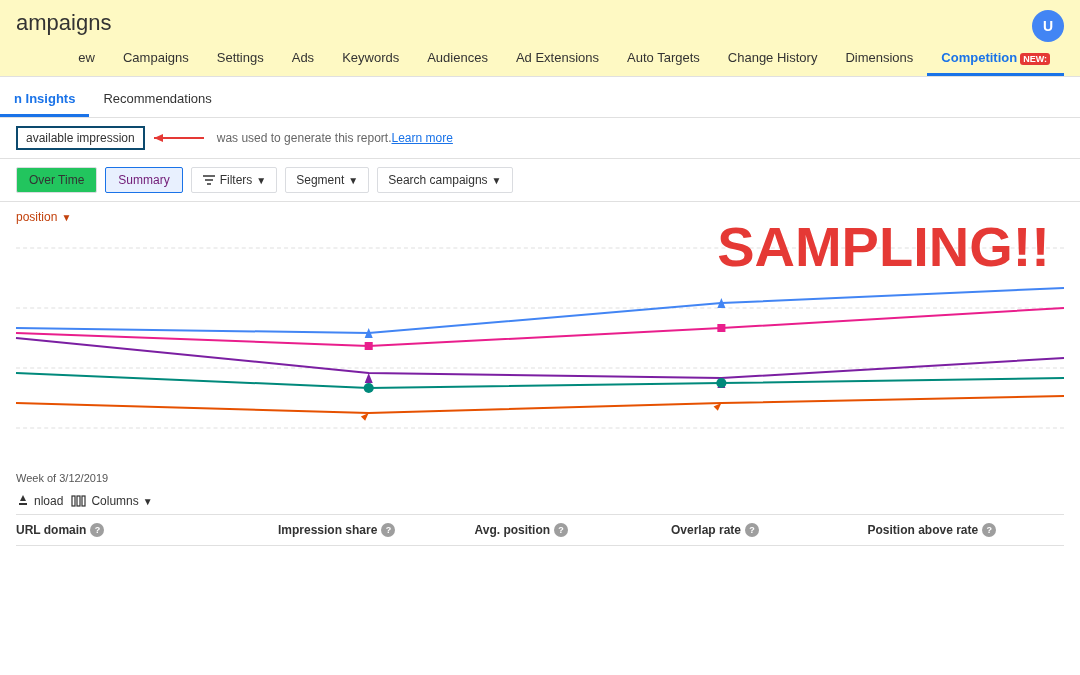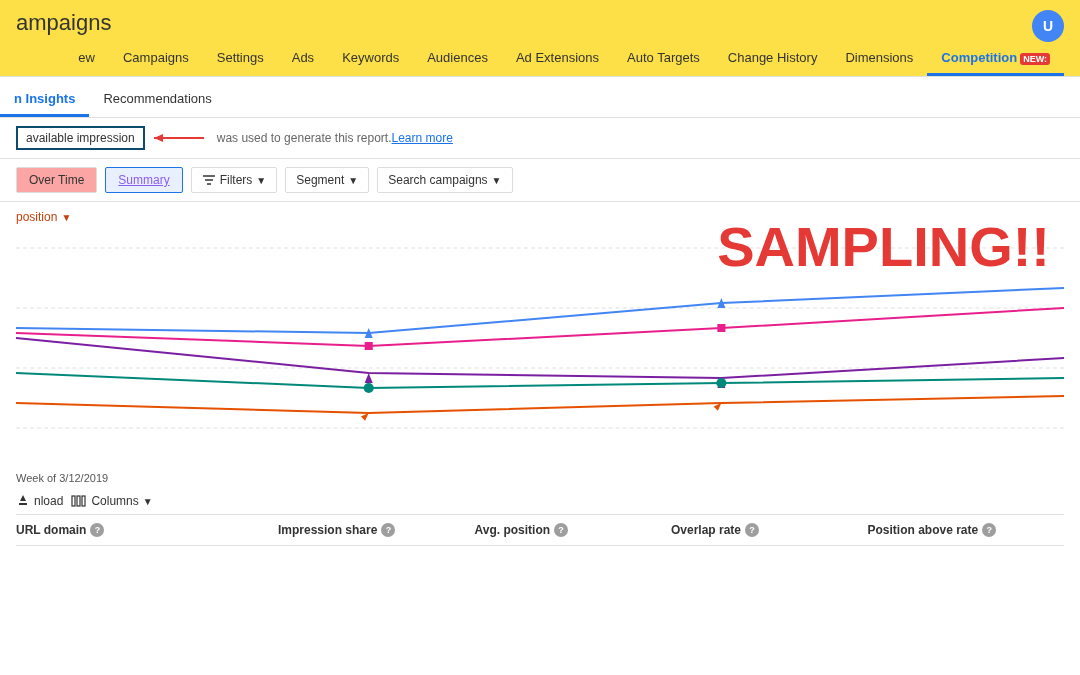--- a/index.html
+++ b/index.html
@@ -1,20 +1,20 @@
 <!DOCTYPE html>
 <html><head>
   <meta charset="utf-8">
   <style>
     * { margin: 0; padding: 0; box-sizing: border-box; }
     body { font-family: Arial, sans-serif; font-size: 13px; background: #fff; overflow: hidden; width: 1080px; height: 675px; }
 
     
     .top-header {
-      background: #fde047;
+      background: #fef9c3;
       padding: 10px 16px 0 16px;
       border-bottom: 1px solid #e0e0e0;
     }
     .page-title {
       font-size: 22px;
       font-weight: 400;
       color: #333;
       padding-bottom: 6px;
     }
 
@@ -98,30 +98,29 @@
       align-items: center;
       padding: 8px 16px;
       gap: 8px;
       background: #fff;
       border-bottom: 1px solid #e0e0e0;
     }
     .toolbar-btn {
       padding: 5px 12px;
       font-size: 12px;
       border: 1px solid #dadce0;
-      background: #fca5a5;
+      background: #22c55e;
       cursor: pointer;
       border-radius: 2px;
       color: #333;
     }
     .toolbar-btn.active {
       background: #e8f0fe;
       border-color: #1a73e8;
-      color: #8b5cf6;
-      text-decoration: underline;
+      color: #701a75;
     }
     .toolbar-dropdown {
       display: flex;
       align-items: center;
       padding: 5px 10px;
       font-size: 12px;
       border: 1px solid #dadce0;
       background: #fff;
       cursor: pointer;
       border-radius: 2px;

